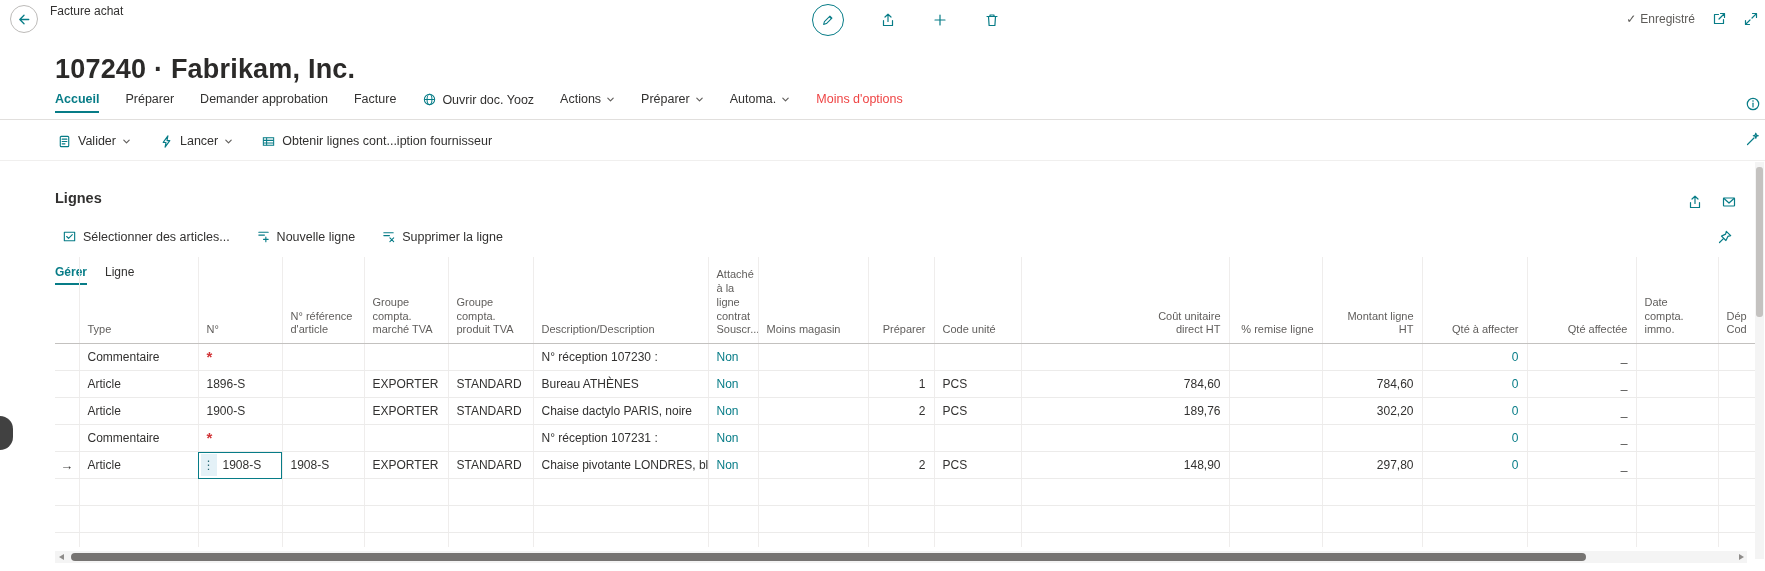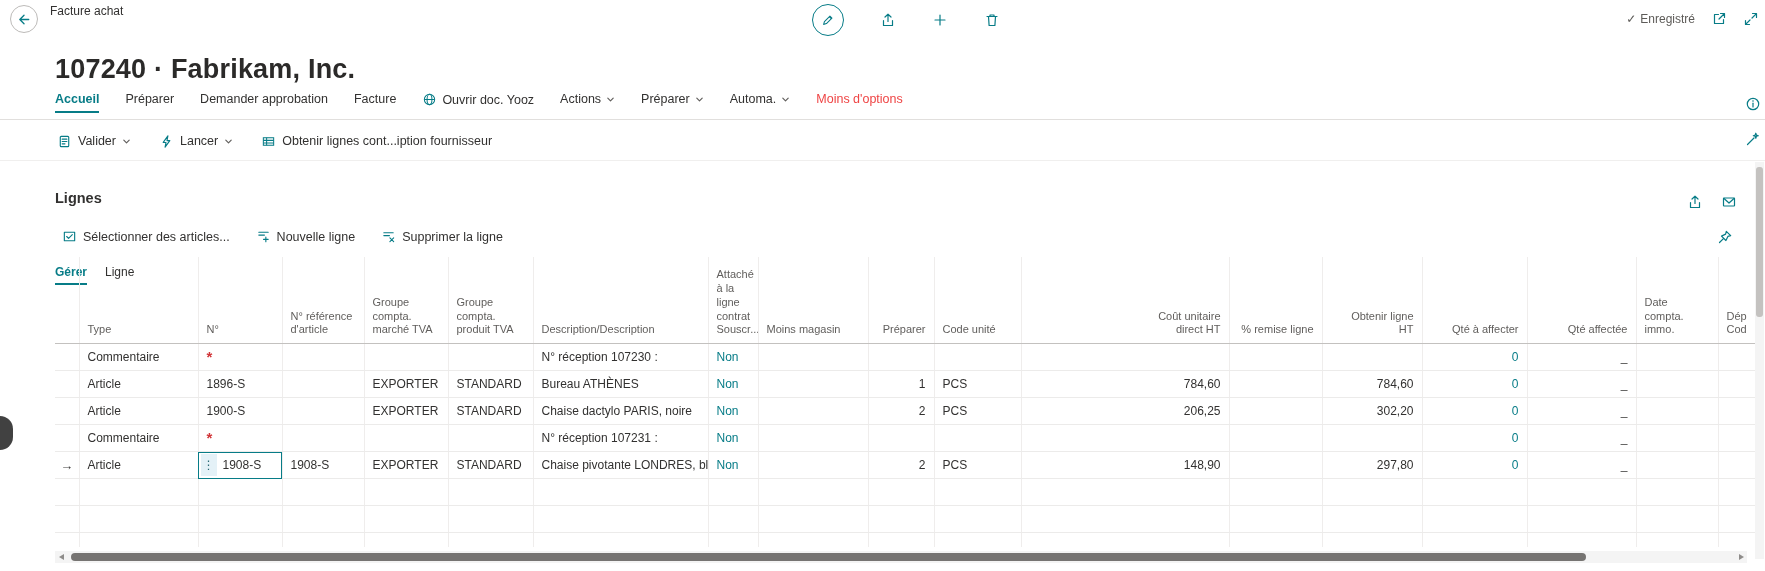--- a/index.html
+++ b/index.html
@@ -345,21 +345,21 @@
 à la
 ligne
 contrat
 Souscr...</span></th>
           <th class="al-left"><span>Moins magasin</span></th>
           <th class="al-right"><span>Préparer</span></th>
           <th class="al-left"><span>Code unité</span></th>
           <th class="al-right"><span>Coût unitaire
 direct HT</span></th>
           <th class="al-right"><span>% remise ligne</span></th>
-          <th class="al-right"><span>Obtenir ligne
+          <th class="al-right"><span>Montant ligne
 HT</span></th>
           <th class="al-right"><span>Qté à affecter</span></th>
           <th class="al-right"><span>Qté affectée</span></th>
           <th class="al-left"><span>Date
 compta.
 immo.</span></th>
           <th class="al-left"><span>Dép
 Cod</span></th>
         </tr>
       </thead>
@@ -409,21 +409,21 @@
           <td class="al-left"><span>Article</span></td>
           <td class="al-left"><span>1900-S</span></td>
           <td class="al-left"></td>
           <td class="al-left"><span>EXPORTER</span></td>
           <td class="al-left"><span>STANDARD</span></td>
           <td class="al-left"><span>Chaise dactylo PARIS, noire</span></td>
           <td class="al-left"><span class="teal-link">Non</span></td>
           <td class="al-left"></td>
           <td class="al-right"><span>2</span></td>
           <td class="al-left"><span>PCS</span></td>
-          <td class="al-right"><span>206,25</span></td>
+          <td class="al-right"><span>189,76</span></td>
           <td class="al-right"></td>
           <td class="al-right"><span>302,20</span></td>
           <td class="al-right"><span class="teal-link">0</span></td>
           <td class="al-right"><span class="muted-val">_</span></td>
           <td class="al-left"></td>
           <td class="al-left"></td>
         </tr>
         <tr>
           <td class="sel"></td>
           <td class="al-left"><span>Commentaire</span></td>

